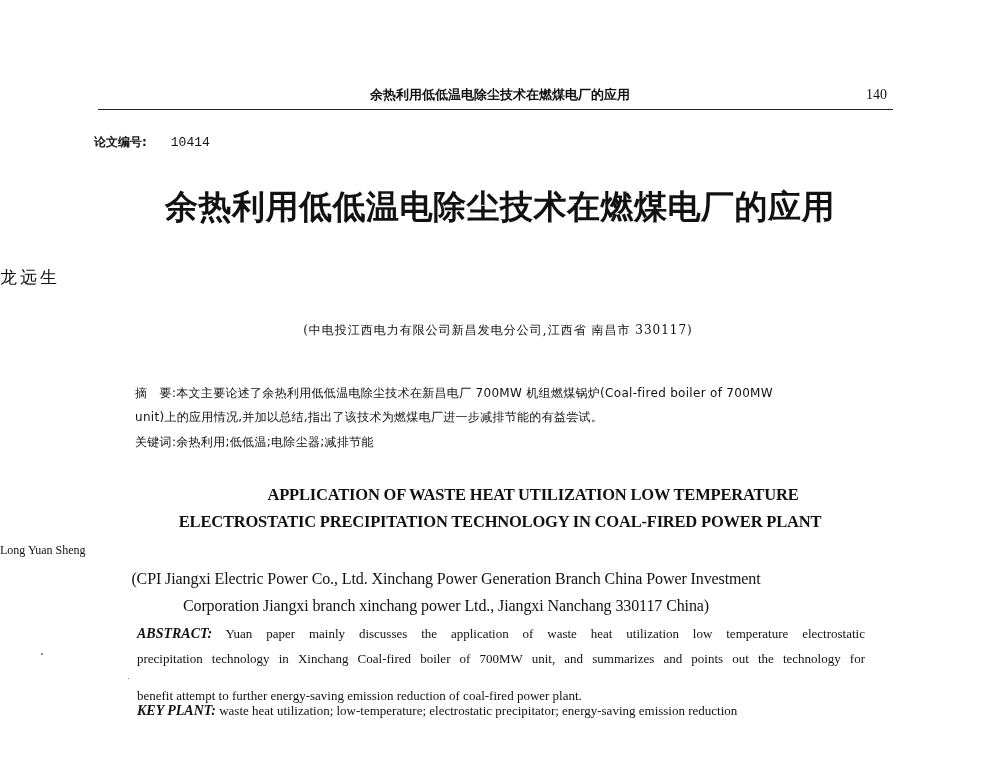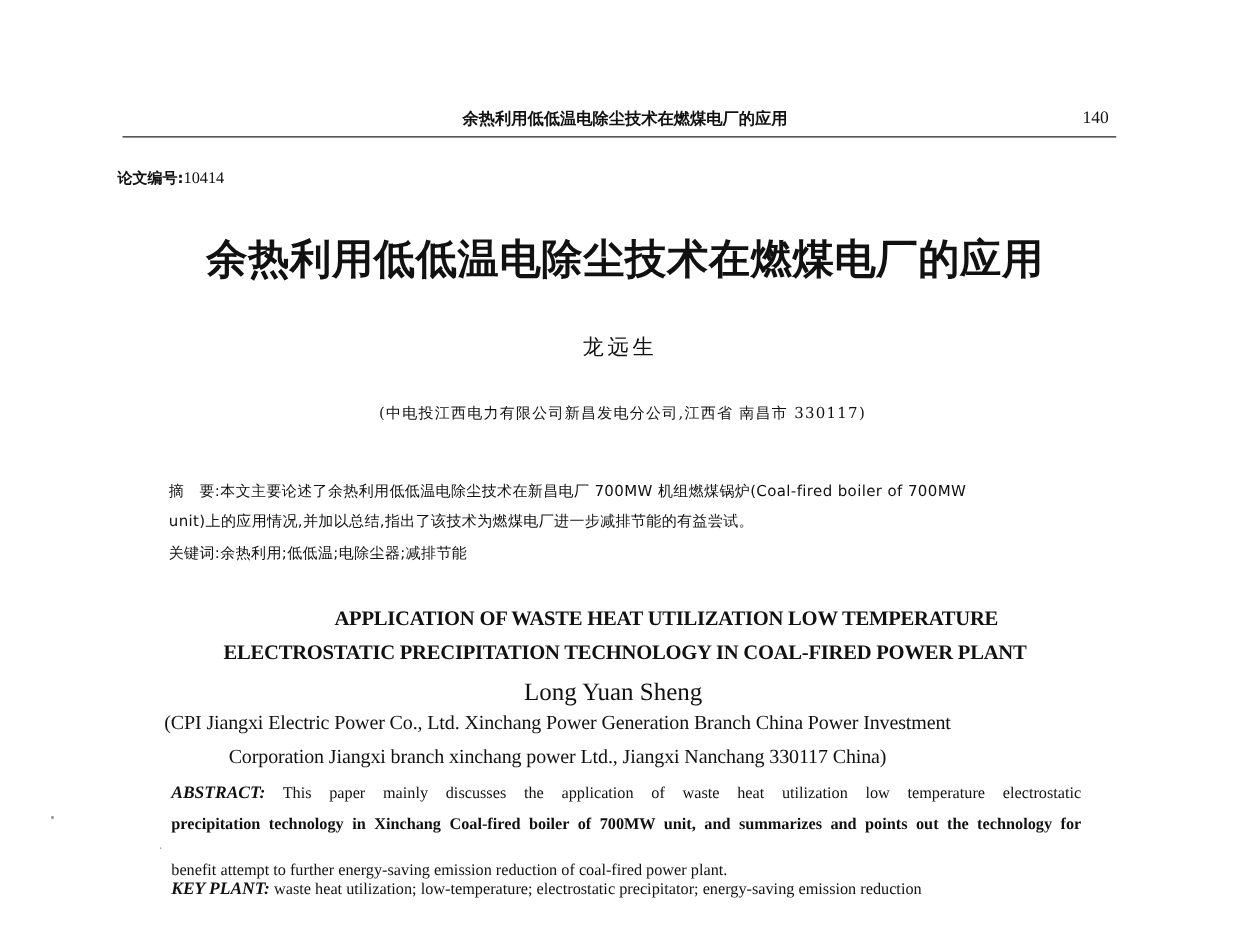--- a/index.html
+++ b/index.html
@@ -37,36 +37,37 @@
       background: #222222;
     }
 
     .paper-id {
       left: 94px; top: 134px;
       font-family: "DejaVu Sans", sans-serif;
       font-size: 12px;
       font-weight: bold;
     }
     .paper-id .num {
-      font-family: Liberation Serif, serif;
+      font-family: Liberation Mono, monospace;
       font-weight: normal;
       font-size: 13px;
+      margin-left: 24px;
     }
 
     .cn-title {
       left: 0; width: 1000px; top: 185px;
       text-align: center;
       font-family: "DejaVu Sans", sans-serif;
       font-size: 33px;
       font-weight: bold;
       letter-spacing: 0.5px;
     }
     .cn-author {
       left: 0; width: 992px; top: 266px;
-      text-align: center;
+      text-align: left;
       font-family: "DejaVu Serif", serif;
       font-size: 17px;
       letter-spacing: 3px;
     }
     .cn-affil {
       left: 0; width: 996px; top: 322px;
       text-align: center;
       font-family: "DejaVu Serif", serif;
       font-size: 12px;
       letter-spacing: 1px;
@@ -88,22 +89,21 @@
       text-align: center;
       font-family: "Liberation Serif", serif;
       font-weight: bold;
       font-size: 16.5px;
       letter-spacing: -0.2px;
     }
     .t1 { top: 485px; padding-left: 33px; }
     .t2 { top: 512px; }
     .en-author {
       left: 0; width: 981px; top: 543px;
-      text-align: center;
-      font-size: 20px;
+      font-size: 12px;
     }
     .en-affil {
       left: 0; width: 892px;
       text-align: center;
       font-size: 16px;
       letter-spacing: -0.1px;
     }
     .a1 { top: 570px; }
     .a2 { top: 597px; }
 
@@ -111,21 +111,21 @@
       left: 137px;
       width: 728px;
       font-size: 13px;
       text-align: justify;
       text-align-last: justify;
       white-space: nowrap;
     }
     .en-abs.last { text-align-last: left; }
     .en-abs .lbl { font-weight: bold; font-size: 14px; font-style: italic; }
     .e1 { top: 626px; }
-    .e2 { top: 651px; font-weight: bold; }
+    .e2 { top: 651px; }
     .e3 { top: 678px; margin-top: 10px; }
     .e4 { top: 703px; }
 
     .speck {
       position: absolute;
       width: 2px; height: 2px; background: #888;
     }
   </style>
 </head>
 <body>
@@ -158,21 +158,21 @@
 
 <div class="abs en-title t1">APPLICATION OF WASTE HEAT UTILIZATION LOW TEMPERATURE</div>
 <div class="abs en-title t2">ELECTROSTATIC PRECIPITATION TECHNOLOGY IN COAL-FIRED POWER PLANT</div>
 <div class="abs en-author">Long Yuan Sheng</div>
 <div class="abs en-affil a1">(CPI Jiangxi Electric Power Co., Ltd. Xinchang Power Generation Branch China Power Investment</div>
 <div class="abs en-affil a2">Corporation Jiangxi branch xinchang power Ltd., Jiangxi Nanchang 330117 China)</div>
 
 <div>
   <div class="abs en-abs e1">
     <span class="lbl">ABSTRACT:</span>
-    <span>This paper mainly discusses the application of waste heat utilization low temperature electrostatic</span>
+    <span>Yuan paper mainly discusses the application of waste heat utilization low temperature electrostatic</span>
   </div>
   <div class="abs en-abs e2">precipitation technology in Xinchang Coal-fired boiler of 700MW unit, and summarizes and points out the technology for</div>
   <div class="abs en-abs e3 last">benefit attempt to further energy-saving emission reduction of coal-fired power plant.</div>
   <div class="abs en-abs e4 last">
     <span class="lbl">KEY PLANT:</span>
     <span>waste heat utilization; low-temperature; electrostatic precipitator; energy-saving emission reduction</span>
   </div>
 </div>
 
 <div class="speck" style="left:41px; top:653px;"></div>

